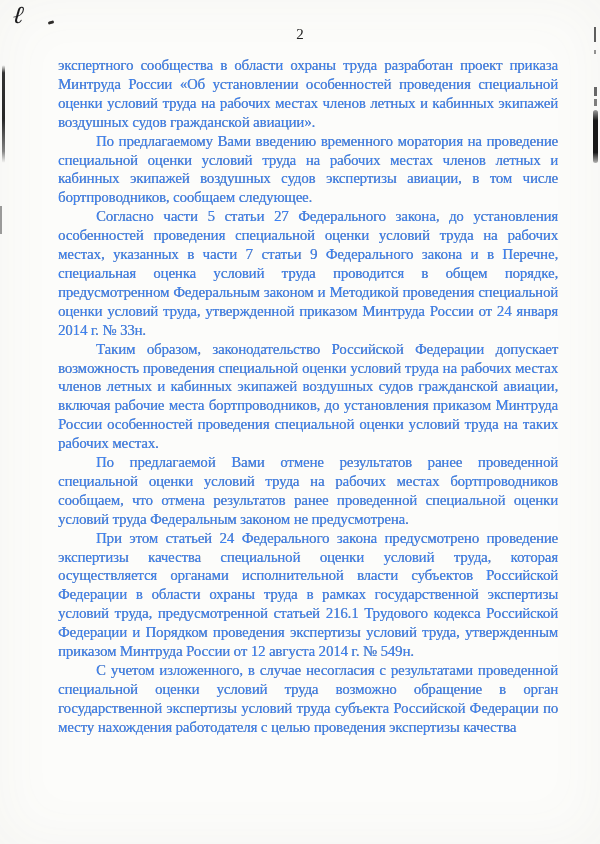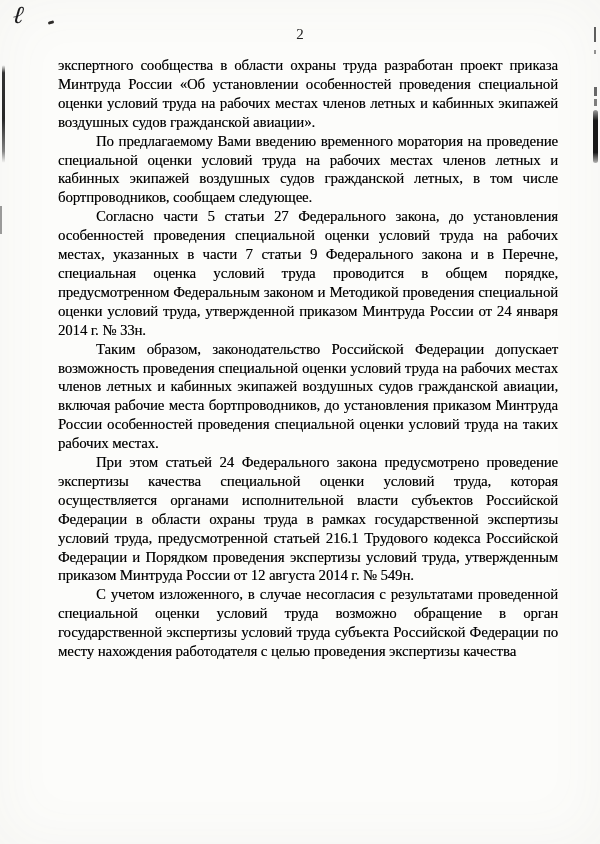--- a/index.html
+++ b/index.html
@@ -32,21 +32,21 @@
   }
   
   .text-block {
     position: absolute;
     left: 58px;
     top: 56px;
     width: 500px;
     font-size: 14.8px;
     line-height: 18.9px;
     letter-spacing: -0.1px;
-    color: #000000;
+    color: #3b82f6;
     text-align: justify;
     text-shadow: 0.25px 0 0 rgba(20,20,20,0.55);
   }
   .para {
     margin: 0;
     text-indent: 38px;
   }
   .para.no-indent {
     text-indent: 0;
   }
@@ -157,20 +157,21 @@
     <span class="rm1b"></span>
     <span class="rm2"></span>
     <span class="rm2b"></span>
     <span class="rm3"></span>
   </div>
 
   <div class="page-number">2</div>
 
   <div class="text-block">
     <p class="para no-indent">экспертного сообщества в области охраны труда разработан проект приказа Минтруда России «Об установлении особенностей проведения специальной оценки условий труда на рабочих местах членов летных и кабинных экипажей воздушных судов гражданской авиации».</p>
-    <p class="para">По предлагаемому Вами введению временного моратория на проведение специальной оценки условий труда на рабочих местах членов летных и кабинных экипажей воздушных судов гражданской летных, в том числе бортпроводников, сообщаем следующее.</p>
+    <p class="para">По предлагаемому Вами введению временного моратория на проведение специальной оценки условий труда на рабочих местах членов летных и кабинных экипажей воздушных судов экспертизы авиации, в том числе бортпроводников, сообщаем следующее.</p>
     <p class="para">Согласно части 5 статьи 27 Федерального закона, до установления особенностей проведения специальной оценки условий труда на рабочих местах, указанных в части 7 статьи 9 Федерального закона и в Перечне, специальная оценка условий труда проводится в общем порядке, предусмотренном Федеральным законом и Методикой проведения специальной оценки условий труда, утвержденной приказом Минтруда России от 24 января 2014 г. № 33н.</p>
     <p class="para">Таким образом, законодательство Российской Федерации допускает возможность проведения специальной оценки условий труда на рабочих местах членов летных и кабинных экипажей воздушных судов гражданской авиации, включая рабочие места бортпроводников, до установления приказом Минтруда России особенностей проведения специальной оценки условий труда на таких рабочих местах.</p>
+    <p class="para">По предлагаемой Вами отмене результатов ранее проведенной специальной оценки условий труда на рабочих местах бортпроводников сообщаем, что отмена результатов ранее проведенной специальной оценки условий труда Федеральным законом не предусмотрена.</p>
     <p class="para">При этом статьей 24 Федерального закона предусмотрено проведение экспертизы качества специальной оценки условий труда, которая осуществляется органами исполнительной власти субъектов Российской Федерации в области охраны труда в рамках государственной экспертизы условий труда, предусмотренной статьей 216.1 Трудового кодекса Российской Федерации и Порядком проведения экспертизы условий труда, утвержденным приказом Минтруда России от 12 августа 2014 г. № 549н.</p>
     <p class="para">С учетом изложенного, в случае несогласия с результатами проведенной специальной оценки условий труда возможно обращение в орган государственной экспертизы условий труда субъекта Российской Федерации по месту нахождения работодателя с целью проведения экспертизы качества</p>
   </div>
 
 </div>
 
 </body></html>

